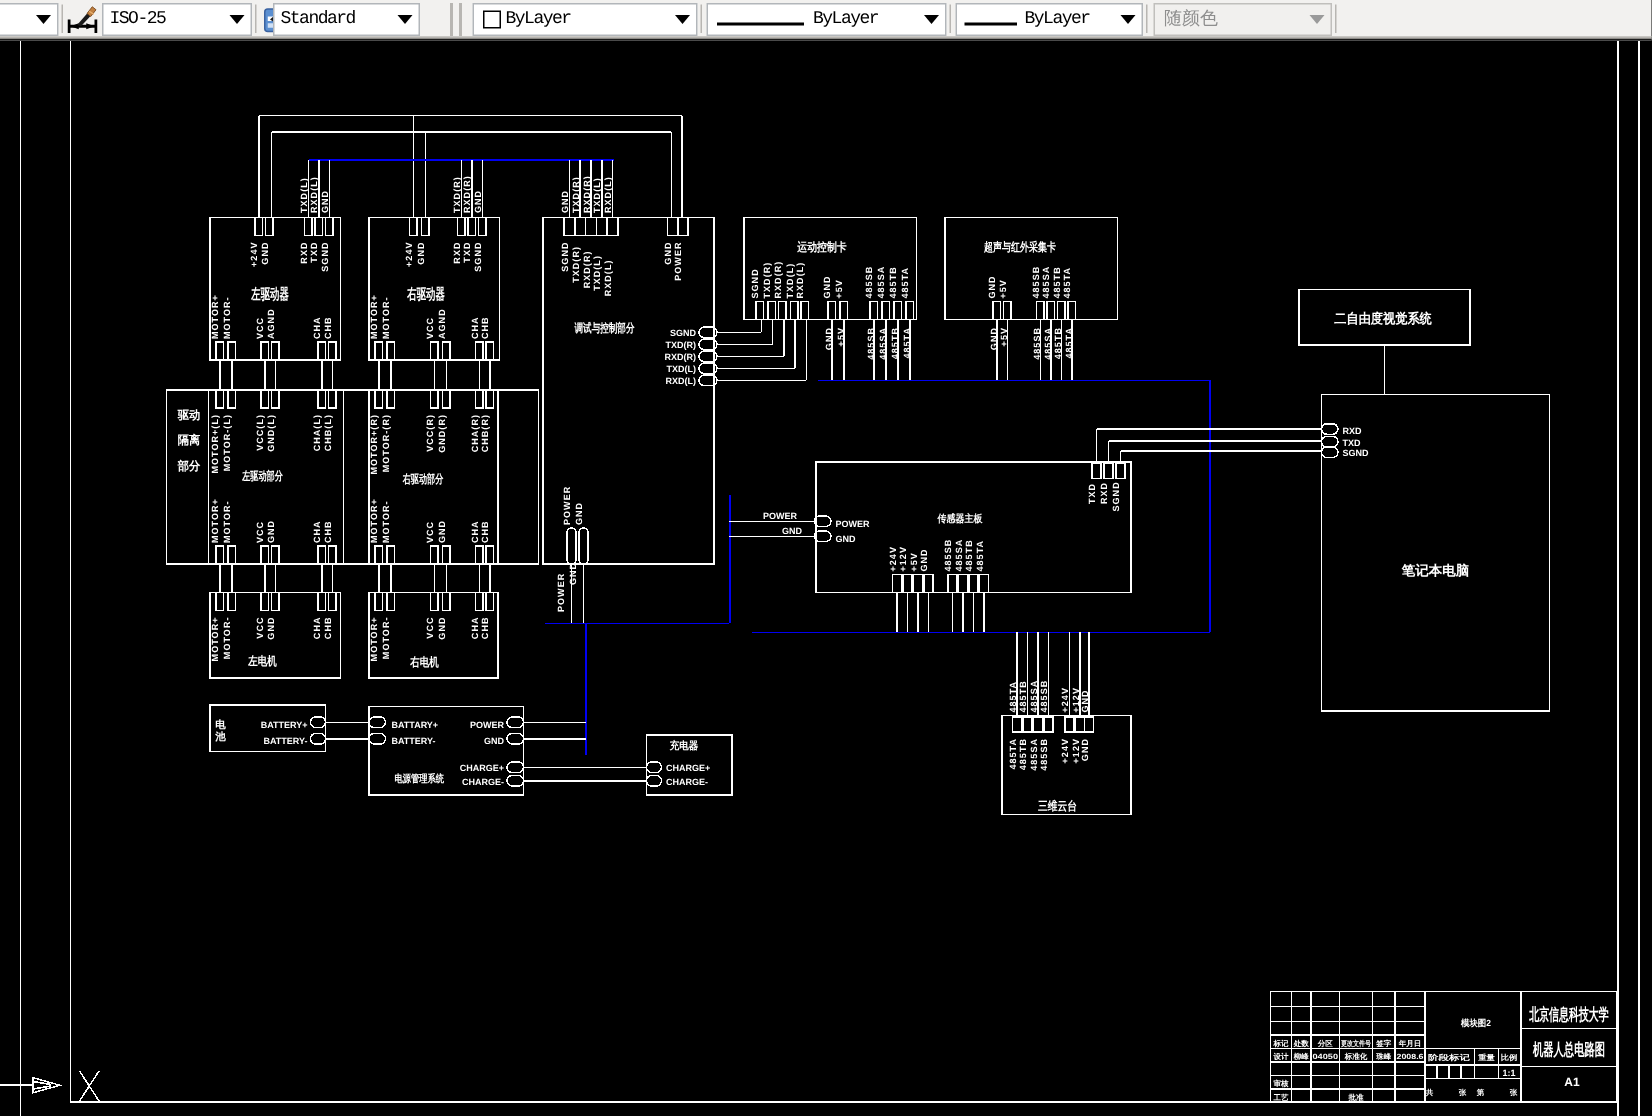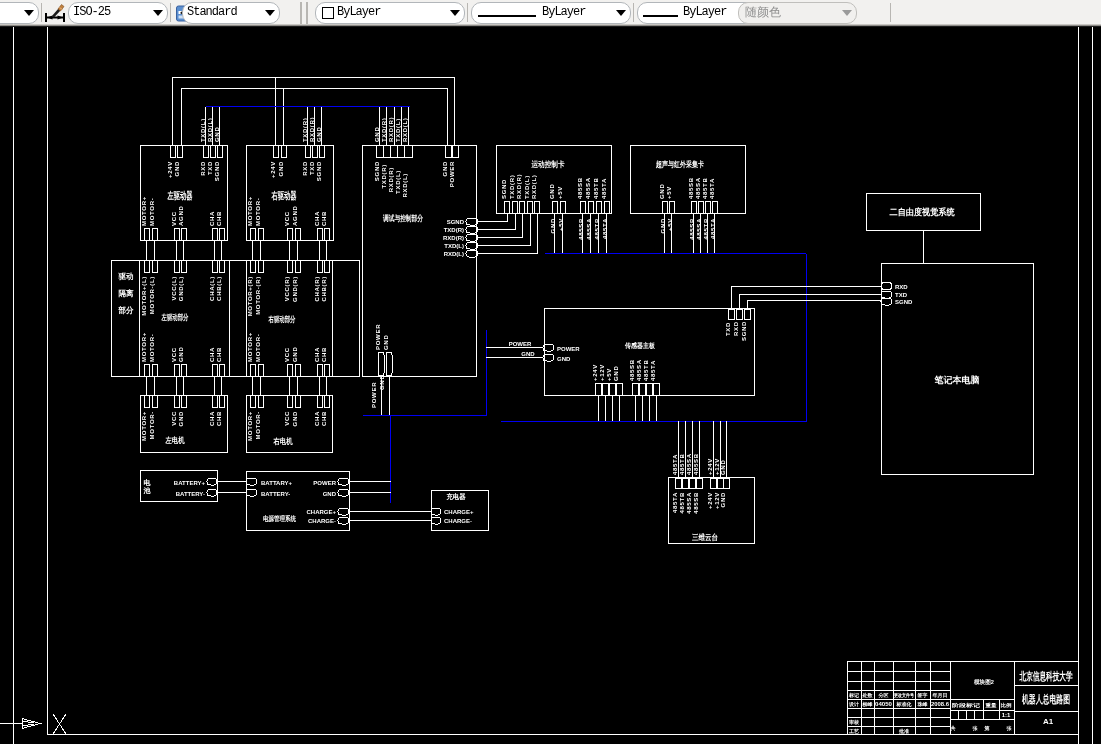--- a/index.html
+++ b/index.html
@@ -1,15 +1,15 @@
 <!DOCTYPE html>
 <html><head><meta charset="utf-8"><style>
 body{margin:0;width:1101px;height:744px;background:#000;overflow:hidden;font-family:"Liberation Sans",sans-serif}
 #tb{position:absolute;left:0;top:0;width:1101px;height:27px;background:#f2f1ef}
-.cb{position:absolute;top:2px;height:20px;background:#fff;border:1px solid #b2b6ba;border-radius:10px;font:12px "Liberation Mono",monospace;letter-spacing:-1px;color:#000;line-height:19px;white-space:nowrap}
+.cb{position:absolute;top:2px;height:20px;background:#fff;border:1px solid #b2b6ba;border-radius:0;font:12px "Liberation Mono",monospace;letter-spacing:-1px;color:#000;line-height:19px;white-space:nowrap}
 .cb .ar{position:absolute;right:4px;top:7px;width:0;height:0;border:5px solid transparent;border-top:6px solid #000;border-bottom:none}
 .sep{position:absolute;top:3px;height:19px;width:1px;background:#b8b6b2}
 .shl{position:absolute;left:0;width:1101px;height:1px}
 </style></head>
 <body>
 <div id="tb">
  <div class="cb" style="left:-10px;width:47px">
       <span class="ar"></span>
     </div>
  <div class="sep" style="left:41px"></div>
@@ -34,21 +34,21 @@
  </svg>
  <div class="cb" style="left:182px;width:96px"><span style="margin-left:4px">Standard</span><span class="ar"></span></div>
  <div class="sep" style="left:300px;width:2px;top:2px;height:22px"></div>
  <div class="sep" style="left:306px;width:2px;top:2px;height:22px"></div>
  <div class="cb" style="left:315px;width:148px"><span style="display:inline-block;width:10px;height:10px;border:1px solid #000;background:#fff;margin:4px 3px 0 6px;vertical-align:top"></span>ByLayer<span class="ar"></span></div>
  <div class="sep" style="left:467px"></div>
  <div class="cb" style="left:471px;width:158px"><span style="position:absolute;left:6px;top:12px;width:58px;height:1.5px;background:#000"></span><span style="margin-left:70px">ByLayer</span><span class="ar"></span></div>
  <div class="sep" style="left:633px"></div>
  <div class="cb" style="left:637px;width:123px"><span style="position:absolute;left:5px;top:12px;width:35px;height:2px;background:#000"></span><span style="margin-left:45px">ByLayer</span><span class="ar"></span></div>
  <div class="sep" style="left:764px"></div>
- <div class="cb" style="left:738px;width:117px;background:#f1f0ee;border-color:#c0bfbc;color:#8e8e8e;font-family:'Liberation Sans',sans-serif;letter-spacing:0">
+ <div class="cb" style="left:769px;width:117px;background:#f1f0ee;border-color:#c0bfbc;color:#8e8e8e;font-family:'Liberation Sans',sans-serif;letter-spacing:0">
    <span style="margin-left:6px;font-size:12px">随颜色</span>
    <span class="ar" style="border-top-color:#9a9a9a"></span></div>
  <div class="sep" style="left:890px"></div>
  <div class="shl" style="top:24px;background:#c9c7c3"></div>
  <div class="shl" style="top:25px;background:#8e8c88"></div>
  <div class="shl" style="top:26px;background:#1c1c1c"></div>
 </div>
 <svg style="position:absolute;left:0;top:0" width="1101" height="744" viewBox="0 0 1101 744">
 <g shape-rendering="crispEdges">
 <line x1="13.5" y1="27" x2="13.5" y2="744" stroke="#fff" stroke-width="1"></line>

